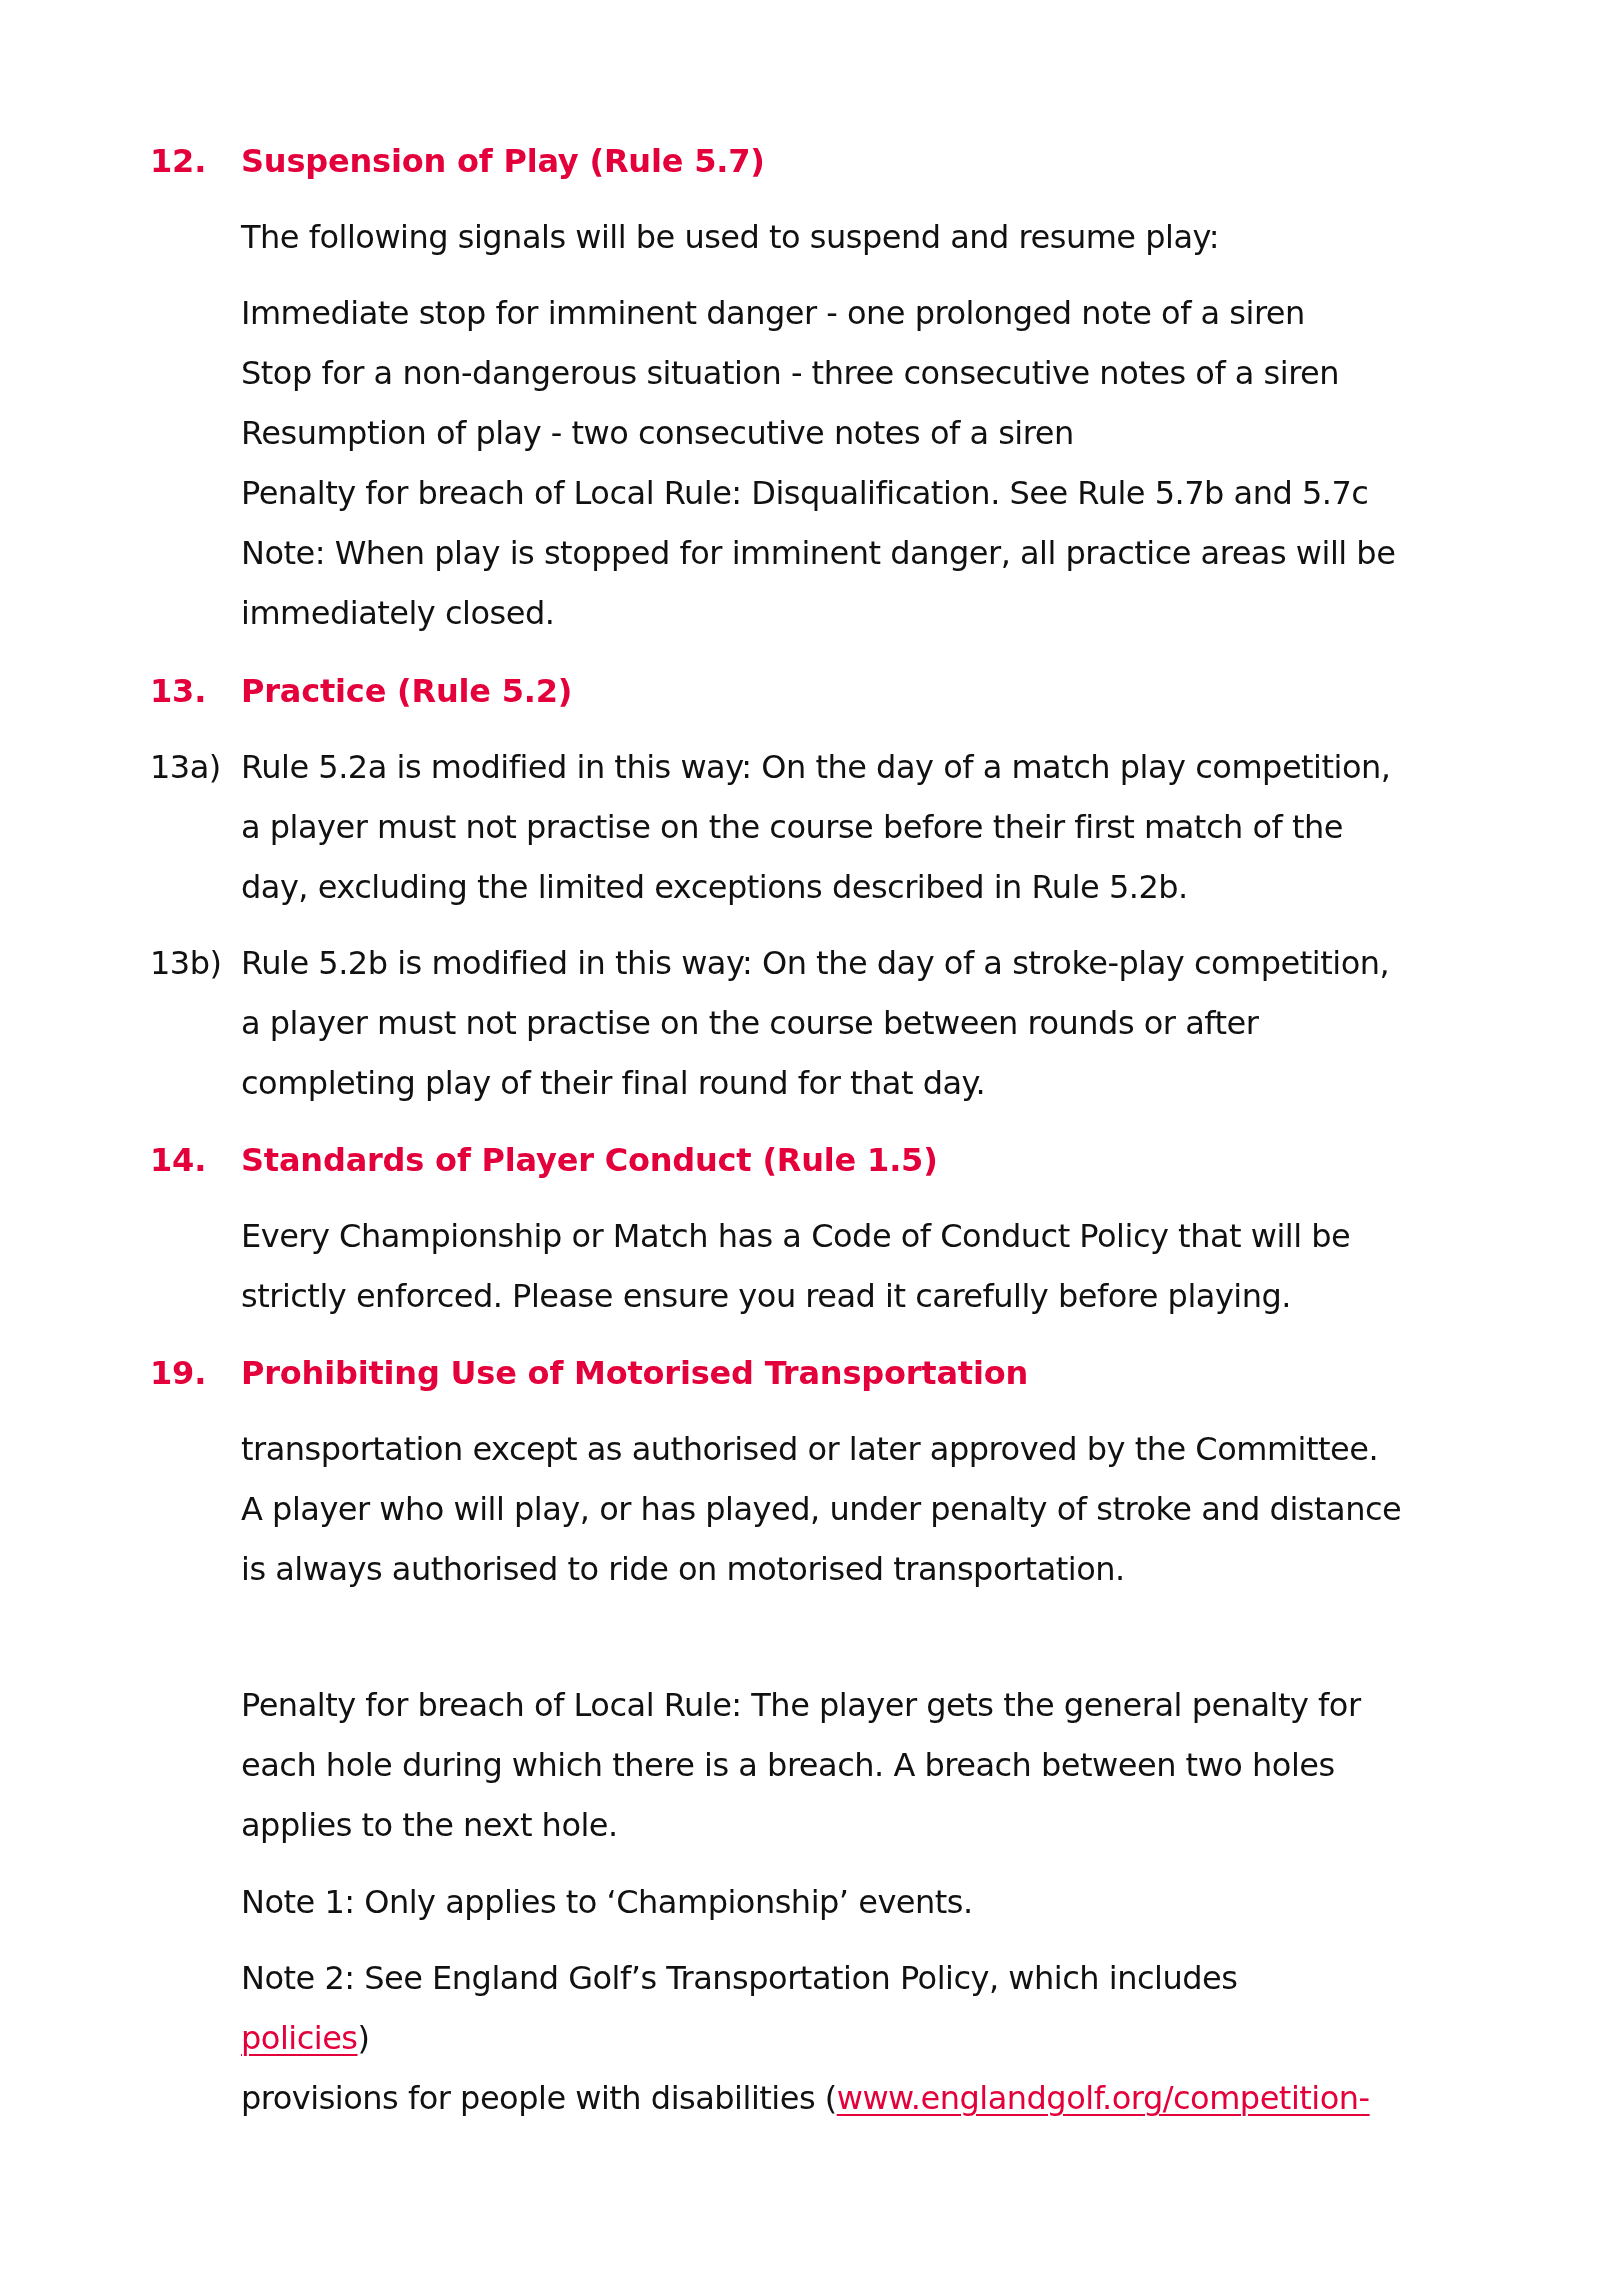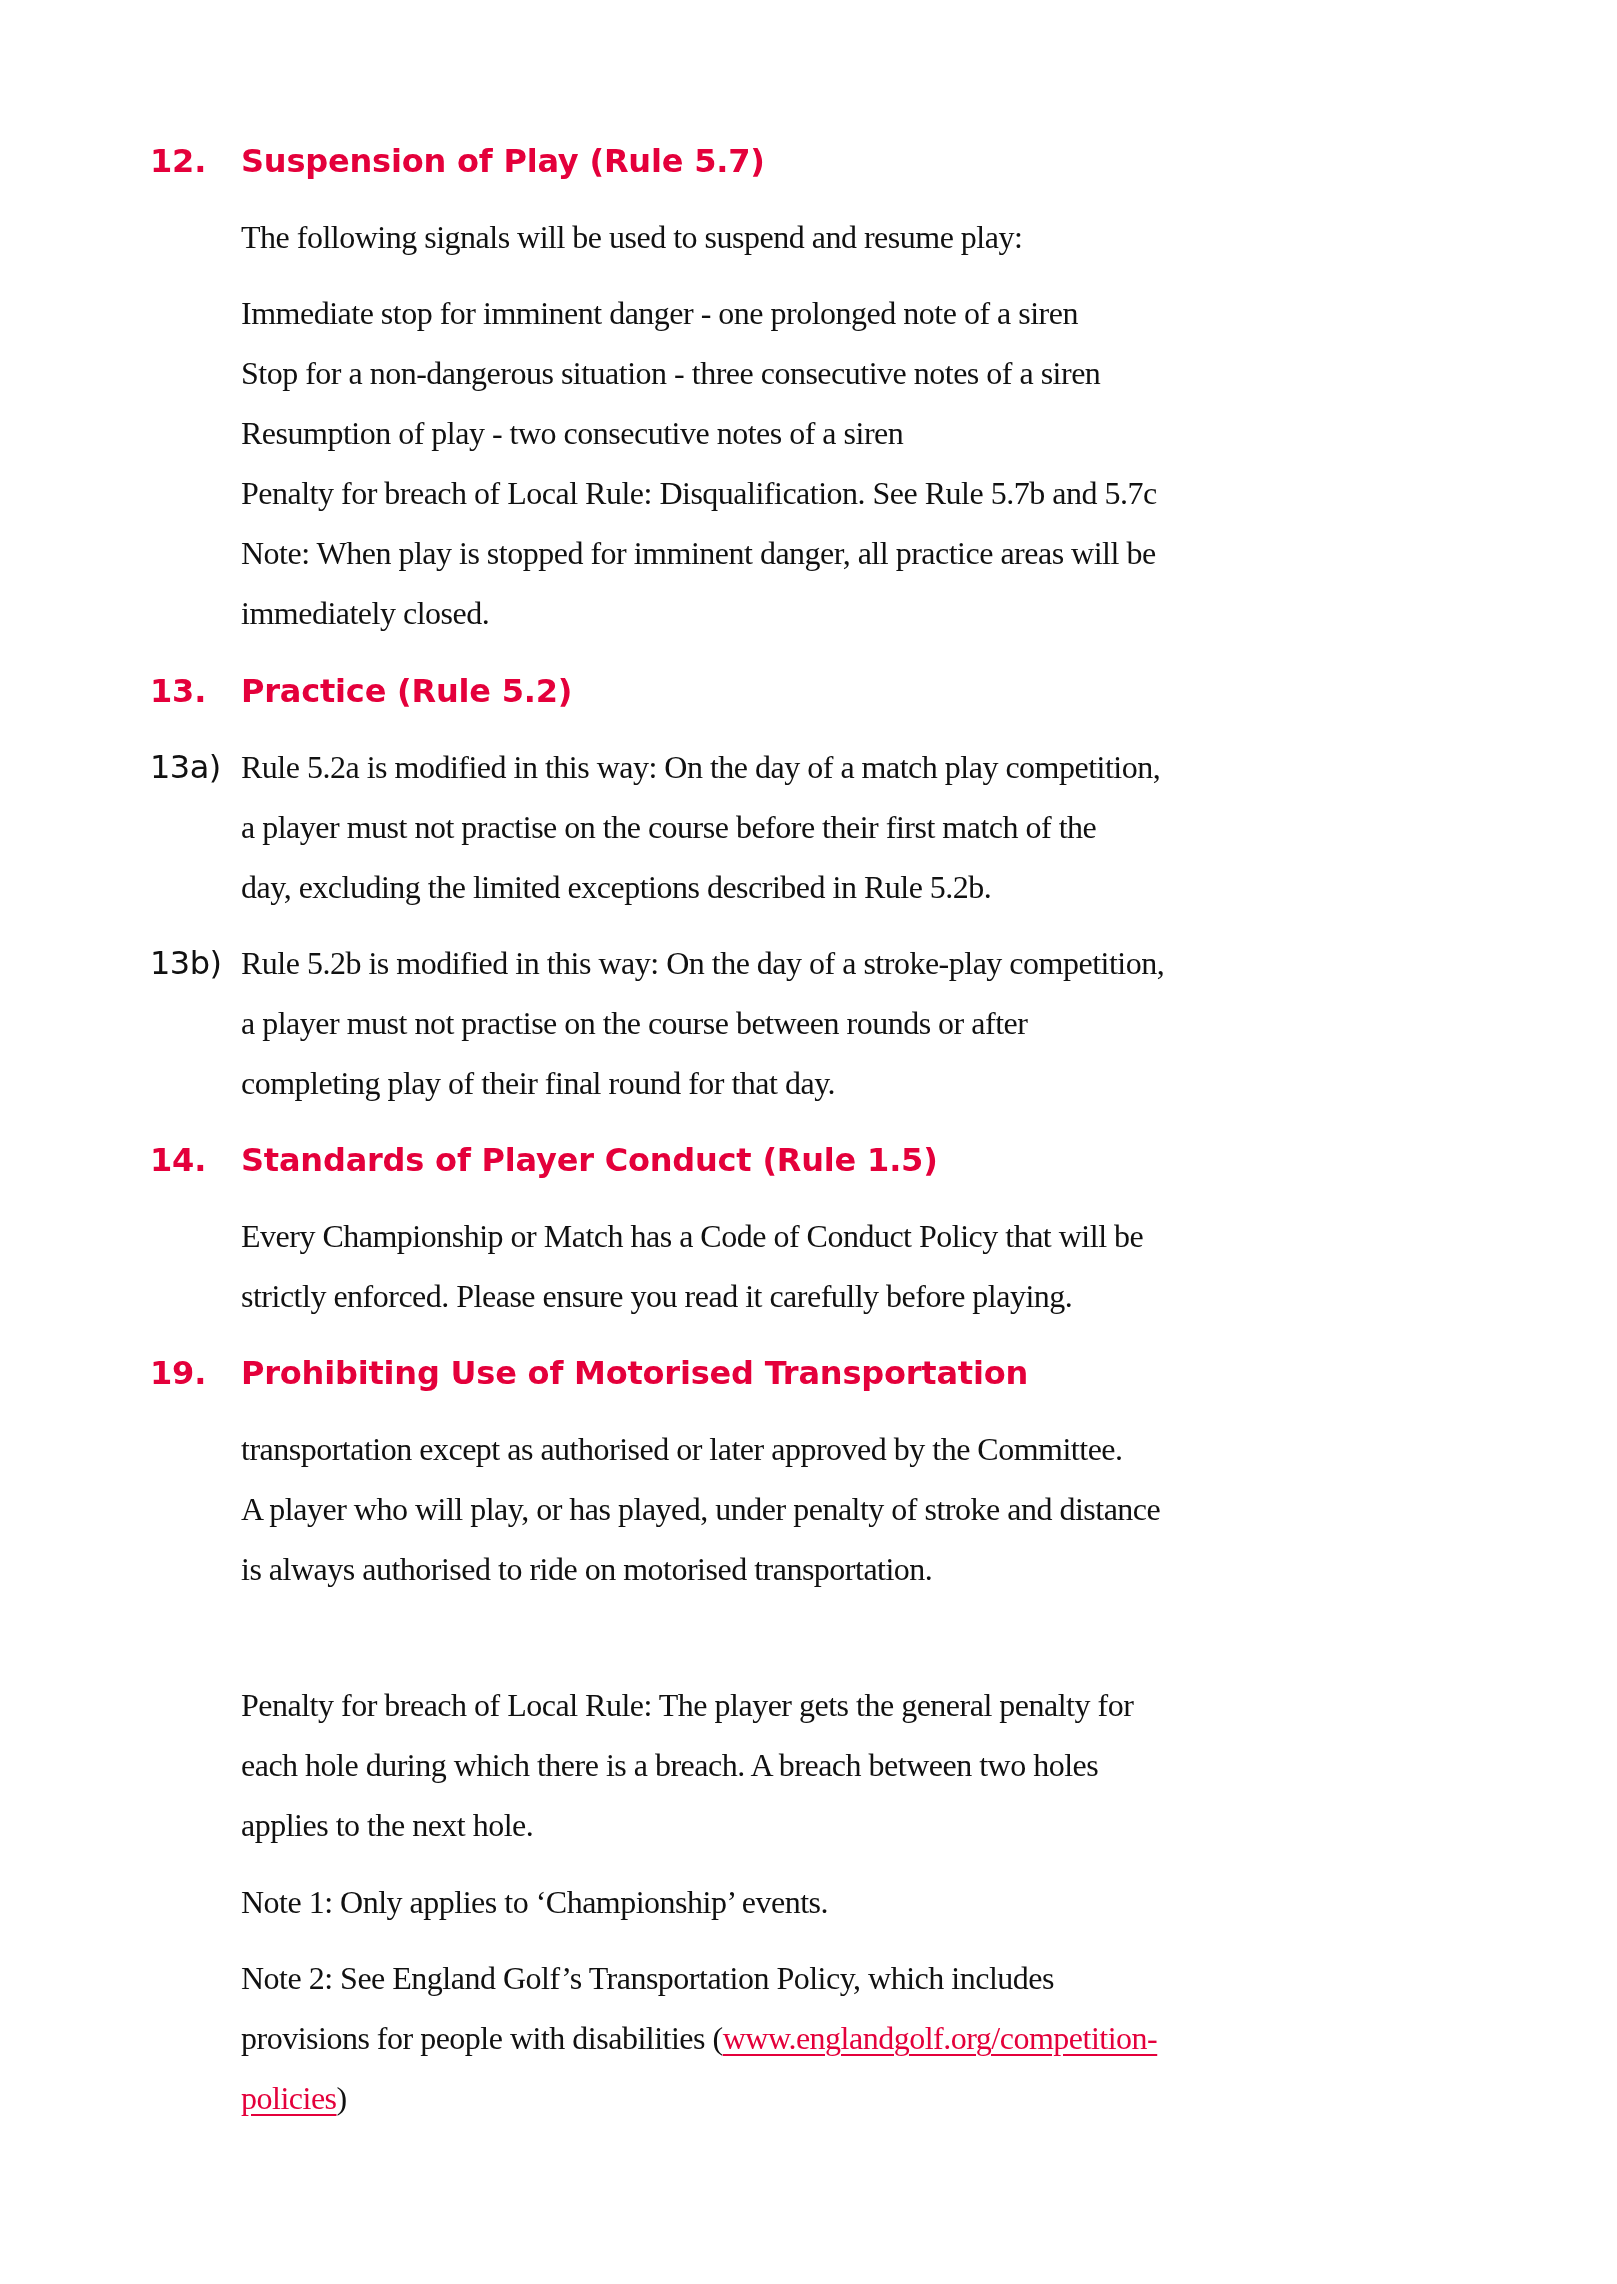--- a/index.html
+++ b/index.html
@@ -2,21 +2,21 @@
 <html style="font-size:13px"><head>
 <meta charset="utf-8">
 <style>
   html, body { margin: 0; padding: 0; background: #ffffff; }
   body { width: 1617px; height: 2284px; position: relative; overflow: hidden;
          font-family: "DejaVu Sans", sans-serif; color: #111111; }
   .page { position: absolute; left: 0; top: 0; width: 1530px; height: 2284px; }
   .blk { position: absolute; left: 150px; width: 1374px; font-size: 32px; line-height: 60px; letter-spacing: -0.5px; white-space: nowrap; }
   .num { position: absolute; left: 0; top: 0; }
   .txt { position: absolute; left: 91px; top: 0; }
-  .line { display: block; height: 60px; font-family: Liberation Serif, serif; }
+  .line { display: block; height: 60px; }
   .heading { color: #E4003B; font-weight: bold; }
   .heading .txt, .heading .num { letter-spacing: -0.2px; }
   a.link { color: #E4003B; text-decoration: underline; text-decoration-thickness: 1.6px; text-underline-offset: 4.9px; }
 </style>
 </head>
 <body>
 
 <div class="page">
 
   <div class="blk heading" style="top:131px;">
@@ -90,19 +90,19 @@
     </span>
   </div>
   <div class="blk" style="top:1872px;">
     <span class="txt">
       <span class="line">Note 1: Only applies to ‘Championship’ events.</span>
     </span>
   </div>
   <div class="blk" style="top:1948px;">
     <span class="txt">
       <span class="line">Note 2: See England Golf’s Transportation Policy, which includes</span>
+      <span class="line"><a class="link" href="#">policies</a><span>)</span></span>
       <span class="line"><span>provisions for people with disabilities (</span><a class="link" href="#">www.englandgolf.org/competition-</a></span>
-      <span class="line"><a class="link" href="#">policies</a><span>)</span></span>
     </span>
   </div>
 
 </div>
 
 
 </body></html>

